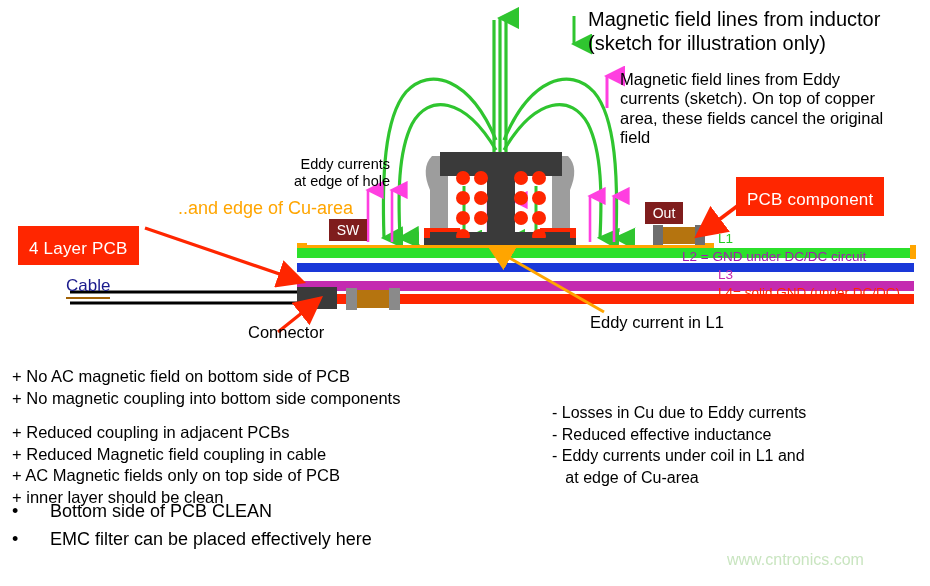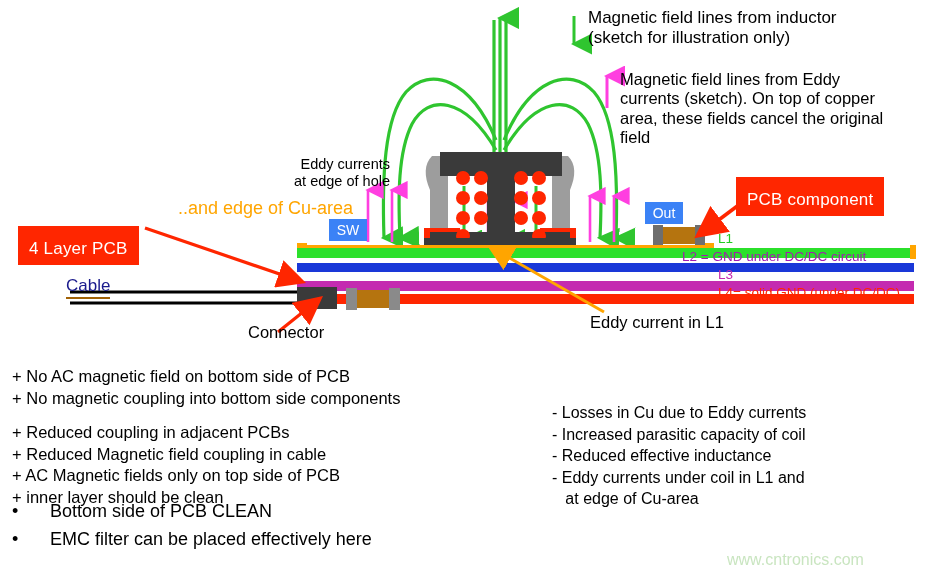--- a/index.html
+++ b/index.html
@@ -4,21 +4,21 @@
 <style>
   html,body{margin:0;padding:0;background:#ffffff;}
   body{width:930px;height:586px;position:relative;overflow:hidden;
        font-family:"Liberation Sans","DejaVu Sans",sans-serif;
        -webkit-font-smoothing:antialiased;}
   .stage{position:absolute;left:0;top:0;width:930px;height:586px;}
   svg.layer{position:absolute;left:0;top:0;width:930px;height:586px;overflow:visible;}
   .txt{position:absolute;white-space:pre;line-height:1.18;color:#000;}
 
   
-  .legend-a{left:588px;top:8px;font-size:17px;}
+  .legend-a{left:588px;top:8px;font-size:20px;}
   .legend-b{left:620px;top:70px;font-size:16.5px;}
 
   
   .callout{position:absolute;background:#FF2600;color:#ffffff;
            font-size:17px;padding:13px 11px 6px 11px;letter-spacing:.2px;}
   .callout-pcb{left:18px;top:198px;margin-top:28px;}
   .callout-comp{left:736px;top:177px;}
 
   
   .lbl-eddy{left:272px;top:156px;font-size:14.5px;text-align:right;width:118px;}
@@ -29,21 +29,21 @@
   .lbl-eddyl1{left:590px;top:313px;font-size:16.5px;}
 
   
   .lname{position:absolute;font-size:13.5px;white-space:pre;}
   .l1{left:718px;top:231px;color:#22CC22;}
   .l2{left:682px;top:249px;color:#a21caf;}
   .l3{left:718px;top:267px;color:#C42BB0;}
   .l4{left:718px;top:285px;color:#FF2600;text-align:right;}
 
   
-  .chip{position:absolute;background:#3b82f6;color:#ffffff;font-size:14px;
+  .chip{position:absolute;background:#7f1d1d;color:#ffffff;font-size:14px;
         display:flex;align-items:center;justify-content:center;}
   .chip-sw{left:329px;top:219px;width:38px;height:22px;}
   .chip-out{left:645px;top:202px;width:38px;height:22px;}
 
   
   .blk{position:absolute;font-size:16.5px;line-height:21.5px;color:#000;}
   .blk-left{left:12px;top:366px;}
   .blk-right{left:552px;top:371px;font-size:16px;line-height:21.5px;margin-top:31px;}
   .blk-bullets{left:12px;top:497px;font-size:18px;line-height:28px;}
   .blk-bullets .bl{display:flex;}
@@ -210,21 +210,20 @@
     <div class="row">+ No magnetic coupling into bottom side components</div>
     <div class="gap"></div>
     <div class="row">+ Reduced coupling in adjacent PCBs</div>
     <div class="row">+ Reduced Magnetic field coupling in cable</div>
     <div class="row">+ AC Magnetic fields only on top side of PCB</div>
     <div class="row">+ inner layer should be clean</div>
   </div>
 
   <div class="blk blk-right">
     <div class="row">- Losses in Cu due to Eddy currents</div>
-    <div class="row">- Increased parasitic capacity of coil</div>
     <div class="row">- Reduced effective inductance</div>
     <div class="row">- Eddy currents under coil in L1 and</div>
     <div class="row">   at edge of Cu-area</div>
   </div>
 
   <div class="blk blk-bullets">
     <div class="bl">
       <span class="dot">•</span>
       <span>Bottom side of PCB CLEAN</span>
     </div>

